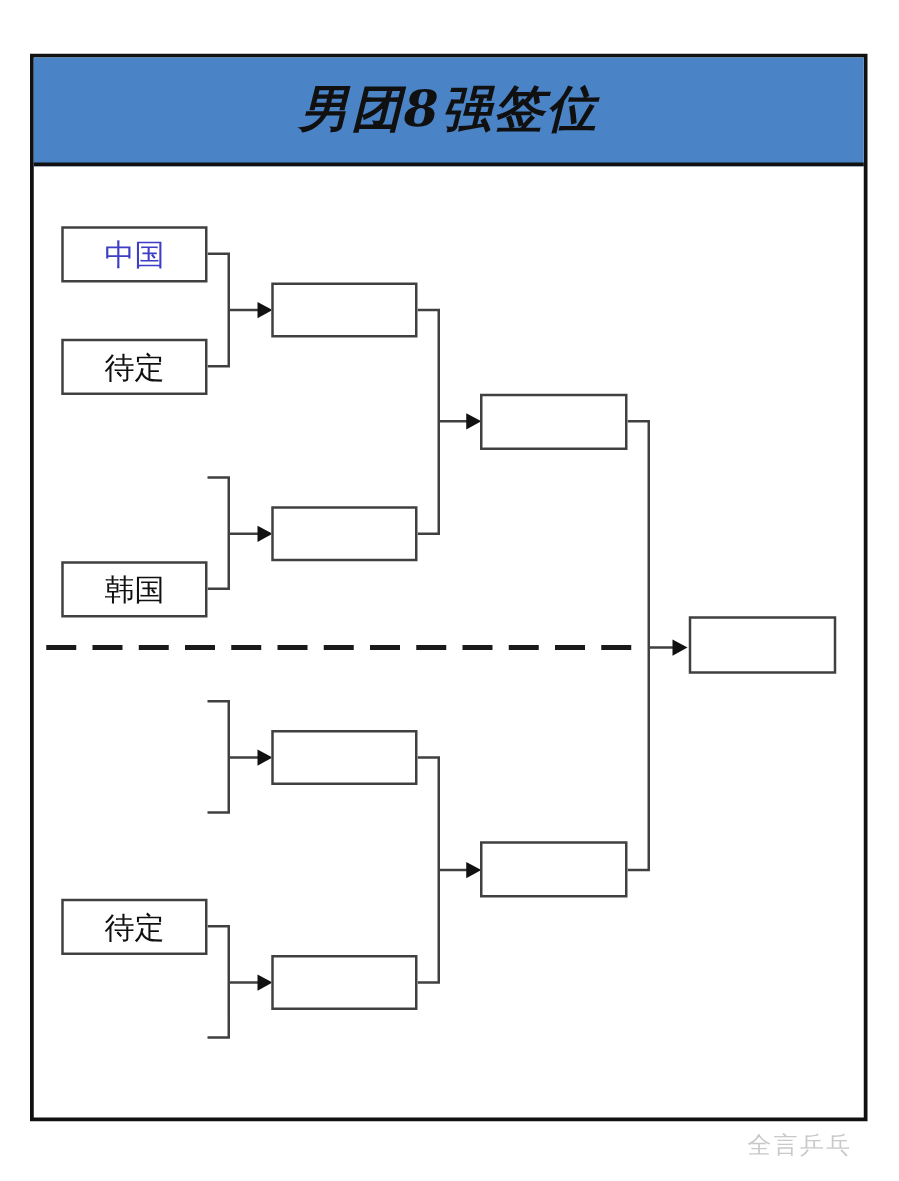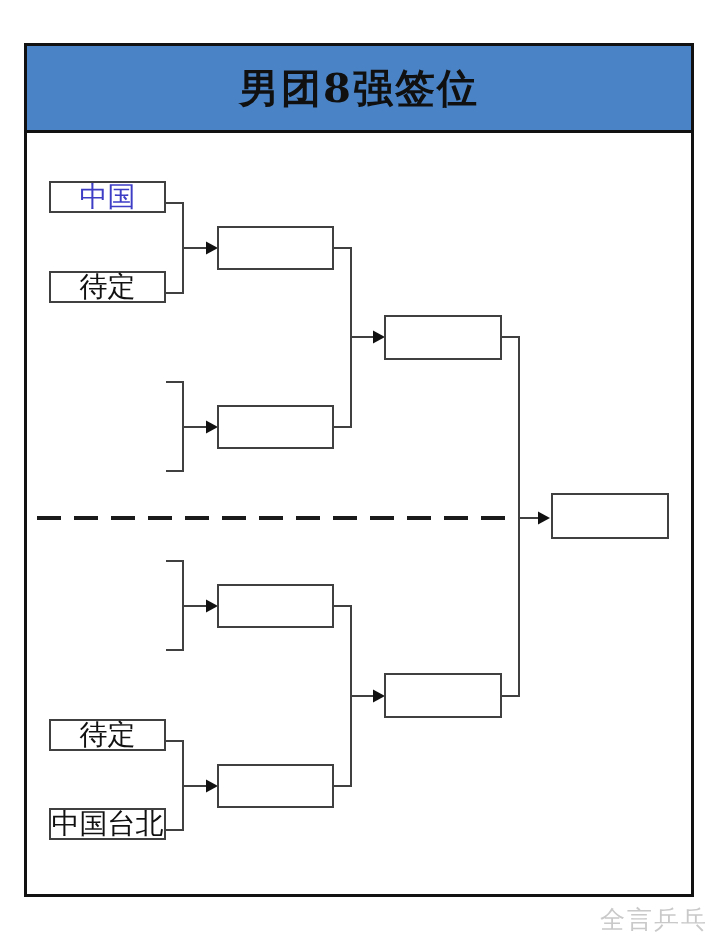--- a/index.html
+++ b/index.html
@@ -17,20 +17,21 @@
   }
   .frame {
     position: absolute;
     left: 24px;
     top: 43px;
     width: 670px;
     height: 854px;
     border: 3px solid var(--frame_border, #111111);
     box-sizing: border-box;
     background: #ffffff;
+    font-style: italic;
   }
   .header {
     position: absolute;
     left: 0;
     top: 0;
     width: 100%;
     height: 87px;
     background: var(--header_bg, #4b84c6);
     border-bottom: 3px solid var(--frame_border, #111111);
     box-sizing: border-box;
@@ -54,41 +55,41 @@
   }
   .box {
     position: absolute;
     box-sizing: border-box;
     border: 2px solid var(--box_border, #404040);
     background: #ffffff;
   }
   .team {
     left: 49px;
     width: 117px;
-    height: 32px;
+    height: 45px;
     display: flex;
     align-items: center;
     justify-content: center;
-    font-size: 28px;
+    font-size: 24px;
     color: var(--team_text, #111111);
     white-space: nowrap;
   }
   .team.highlight {
     color: var(--highlight_team_text, #3d3dc6);
   }
   .r2 { left: 217px; width: 117px; height: 44px; }
   .r3 { left: 384px; width: 118px; height: 45px; }
   .final { left: 551px; width: 118px; height: 46px; }
   .watermark {
     position: absolute;
     left: 598px;
     top: 903px;
     width: 112px;
-    text-align: center;
-    font-size: 25px;
+    text-align: left;
+    font-size: 19px;
     letter-spacing: 2px;
     color: var(--watermark_text, #c9c9c9);
     white-space: nowrap;
   }
 </style>
 </head>
 <body>
 
 <div class="stage">
 
@@ -119,22 +120,22 @@
     <polygon points="373,689.5 373,702.5 385,696" fill="var(--arrow,#111111)"></polygon>
 
     <path d="M502 337 H519 V696 H502 M519 518 H540" fill="none" stroke="var(--line,#404040)" stroke-width="2"></path>
     <polygon points="538,511.5 538,524.5 550,518" fill="var(--arrow,#111111)"></polygon>
 
     <path d="M37 518 H512" fill="none" stroke="var(--dashed_line,#1a1a1a)" stroke-width="4" stroke-dasharray="24 13"></path>
   </svg>
 
   <div class="box team highlight" style="top:181px">中国</div>
   <div class="box team" style="top:271px">待定</div>
+  <div class="box team" style="top:449px">韩国</div>
   <div class="box team" style="top:719px">待定</div>
-  <div class="box team" style="top:808px">中国台北</div>
 
   <div class="box r2" style="top:226px"></div>
   <div class="box r2" style="top:405px"></div>
   <div class="box r2" style="top:584px"></div>
   <div class="box r2" style="top:764px"></div>
 
   <div class="box r3" style="top:315px"></div>
   <div class="box r3" style="top:673px"></div>
 
   <div class="box final" style="top:493px"></div>

